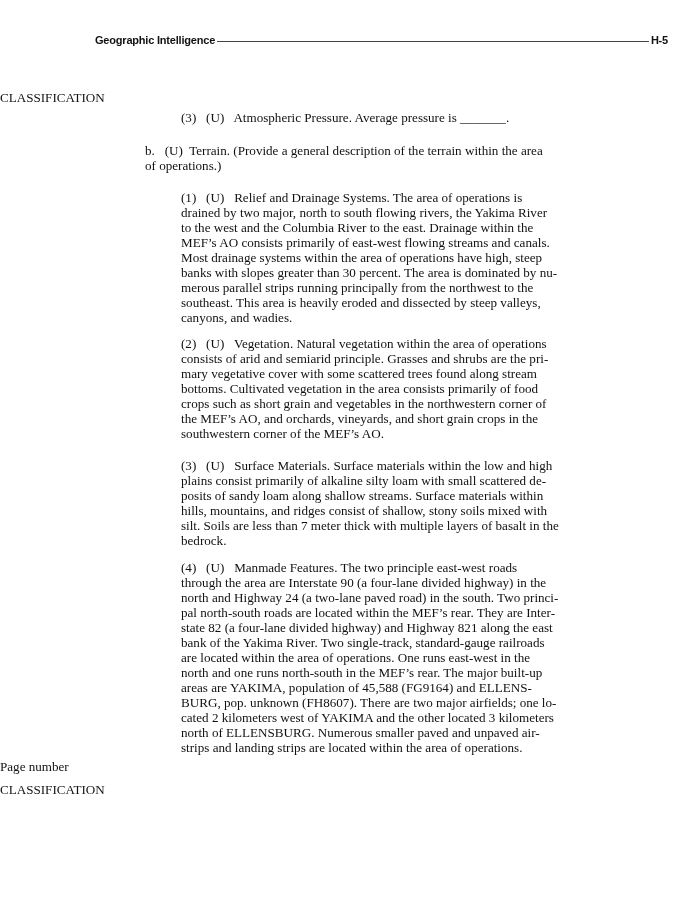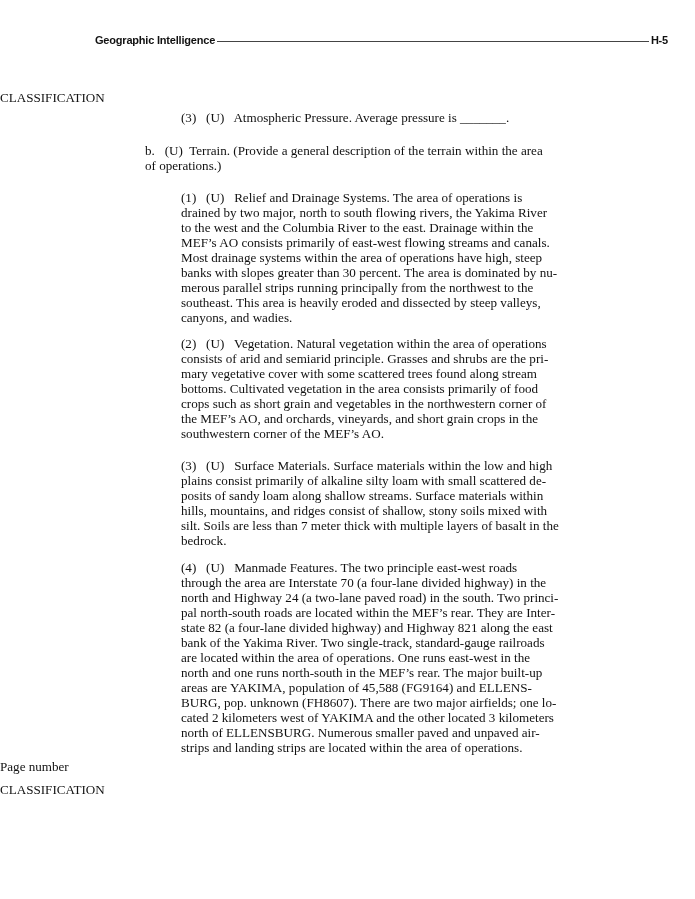--- a/index.html
+++ b/index.html
@@ -83,21 +83,21 @@
     <div class="line l1" style="top:518px">silt. Soils are less than 7 meter thick with multiple layers of basalt in the</div>
     <div class="line l1" style="top:533px">bedrock.</div>
   </div>
 
   <div>
     <div class="line l1" style="top:560px">
       <span>(4)</span>&nbsp;&nbsp;
       <span>(U)</span>&nbsp;&nbsp;
       <span class="ul">Manmade Features</span><span>. The two principle east-west roads</span>
     </div>
-    <div class="line l1" style="top:575px">through the area are Interstate 70 (a four-lane divided highway) in the</div>
+    <div class="line l1" style="top:575px">through the area are Interstate 90 (a four-lane divided highway) in the</div>
     <div class="line l1" style="top:590px">north and Highway 24 (a two-lane paved road) in the south. Two princi-</div>
     <div class="line l1" style="top:605px">pal north-south roads are located within the MEF’s rear. They are Inter-</div>
     <div class="line l1" style="top:620px">state 82 (a four-lane divided highway) and Highway 821 along the east</div>
     <div class="line l1" style="top:635px">bank of the Yakima River. Two single-track, standard-gauge railroads</div>
     <div class="line l1" style="top:650px">are located within the area of operations. One runs east-west in the</div>
     <div class="line l1" style="top:665px">north and one runs north-south in the MEF’s rear. The major built-up</div>
     <div class="line l1" style="top:680px">areas are YAKIMA, population of 45,588 (FG9164) and ELLENS-</div>
     <div class="line l1" style="top:695px">BURG, pop. unknown (FH8607). There are two major airfields; one lo-</div>
     <div class="line l1" style="top:710px">cated 2 kilometers west of YAKIMA and the other located 3 kilometers</div>
     <div class="line l1" style="top:725px">north of ELLENSBURG. Numerous smaller paved and unpaved air-</div>

